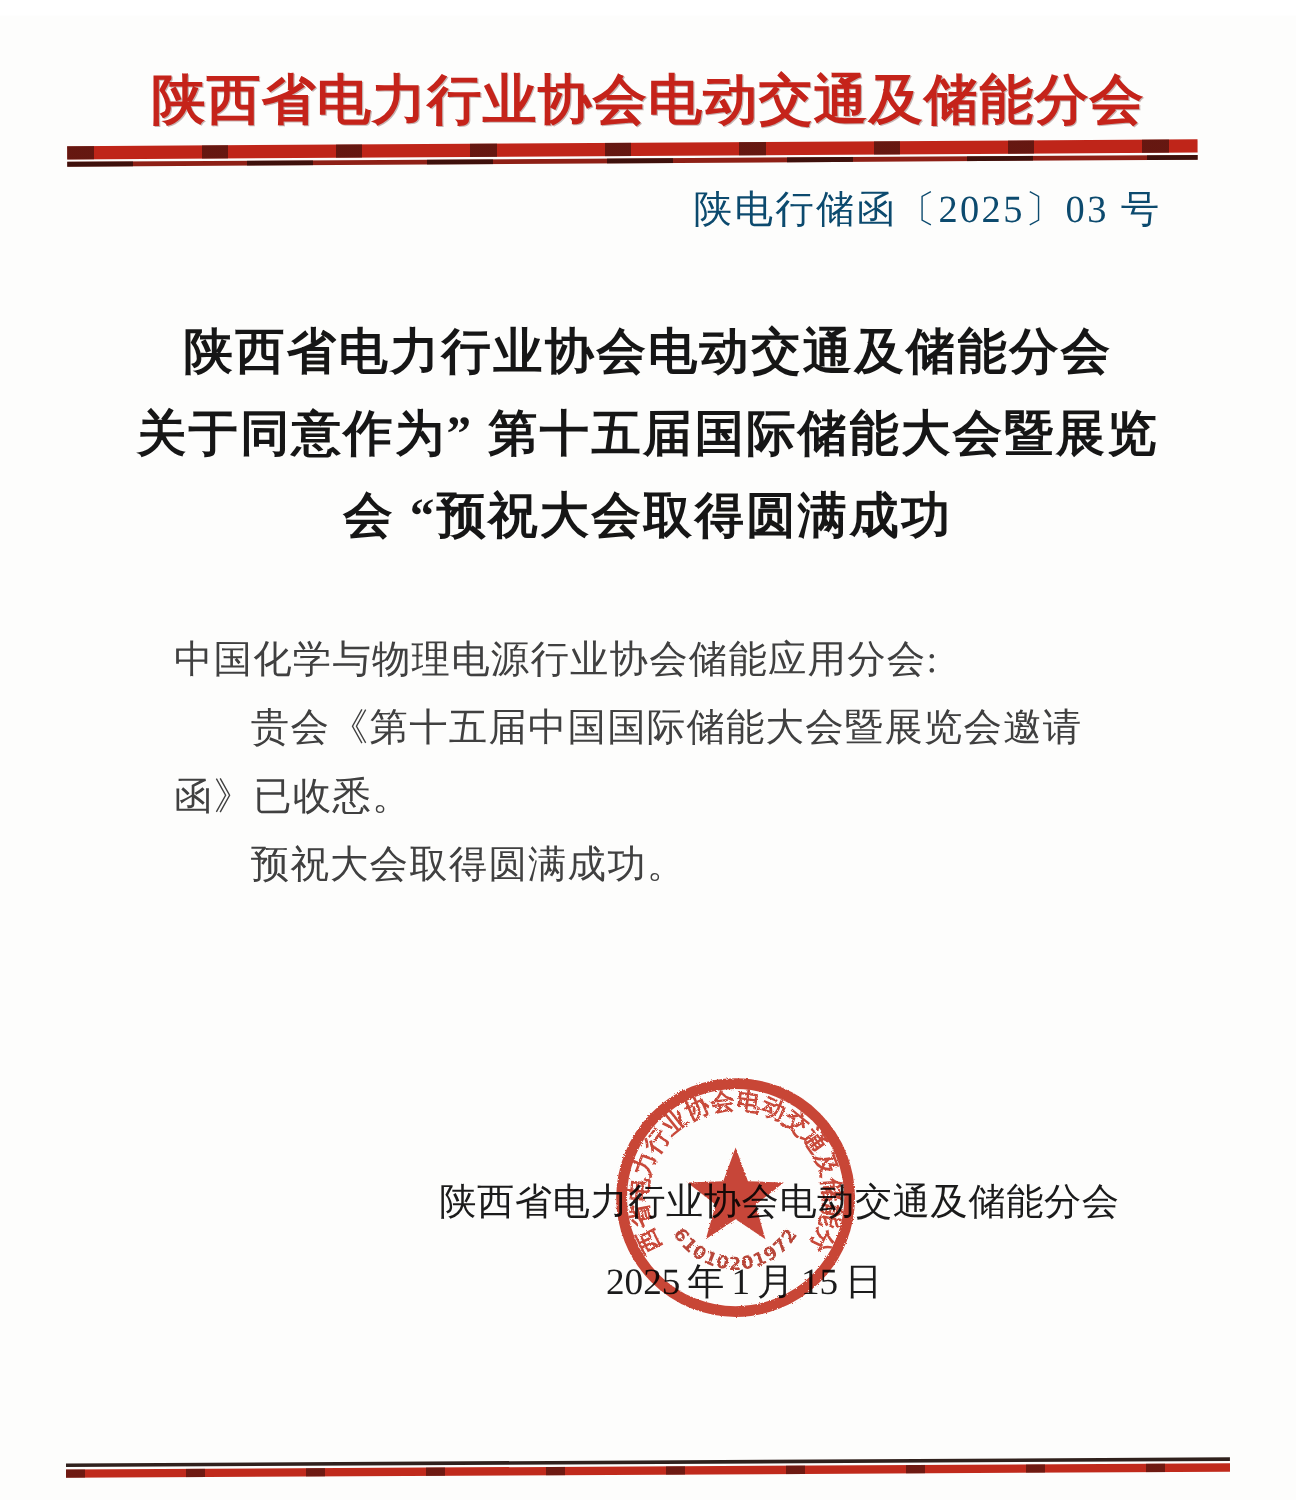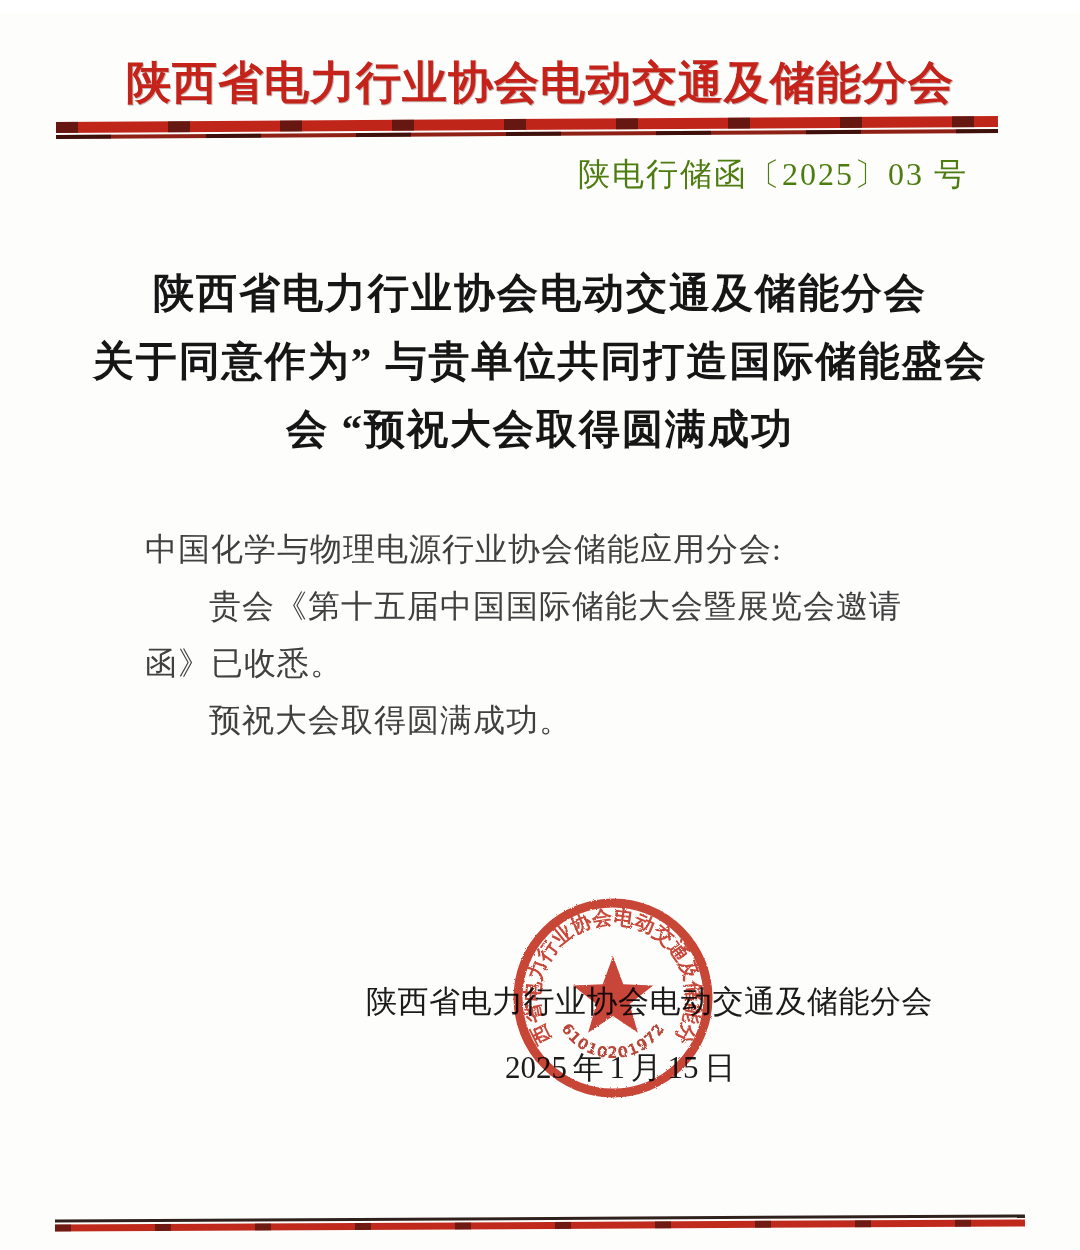--- a/index.html
+++ b/index.html
@@ -28,21 +28,21 @@
       linear-gradient(#bf2519,#bf2519);
   }
   .rule-top .thin {
     margin-top:2px; height:4px;
     background-image:
       repeating-linear-gradient(90deg, rgba(20,8,6,.65) 0 55px, rgba(20,8,6,0) 55px 150px),
       linear-gradient(#8e2016,#8e2016);
   }
   .doc-number {
     position:absolute; top:140px; right:112px;
-    font-size:32px; letter-spacing:2px; color:#4d7c0f;
+    font-size:32px; letter-spacing:2px; color:#0c4a6e;
   }
   .title-block {
     position:absolute; top:246px; left:0; width:100%;
     text-align:center; font-weight:bold;
     font-size:41px; line-height:68px; letter-spacing:2px;
     color:#161616;
   }
   .body-block {
     position:absolute; top:508px; left:145px; width:792px;
     font-size:32px; line-height:57px; letter-spacing:1px;
@@ -88,21 +88,21 @@
 
   <div class="rule-top">
     <div class="thick"></div>
     <div class="thin"></div>
   </div>
 
   <div class="doc-number">陕电行储函〔2025〕03 号</div>
 
   <div class="title-block">
     <div>陕西省电力行业协会电动交通及储能分会</div>
-    <div>关于同意作为” 与贵单位共同打造国际储能盛会</div>
+    <div>关于同意作为” 第十五届国际储能大会暨展览</div>
     <div>会 “预祝大会取得圆满成功</div>
   </div>
 
   <div class="body-block">
     <div>中国化学与物理电源行业协会储能应用分会:</div>
     <div class="indent">贵会《第十五届中国国际储能大会暨展览会邀请函》已收悉。</div>
     <div class="indent">预祝大会取得圆满成功。</div>
   </div>
 
   <div class="signature">陕西省电力行业协会电动交通及储能分会</div>

